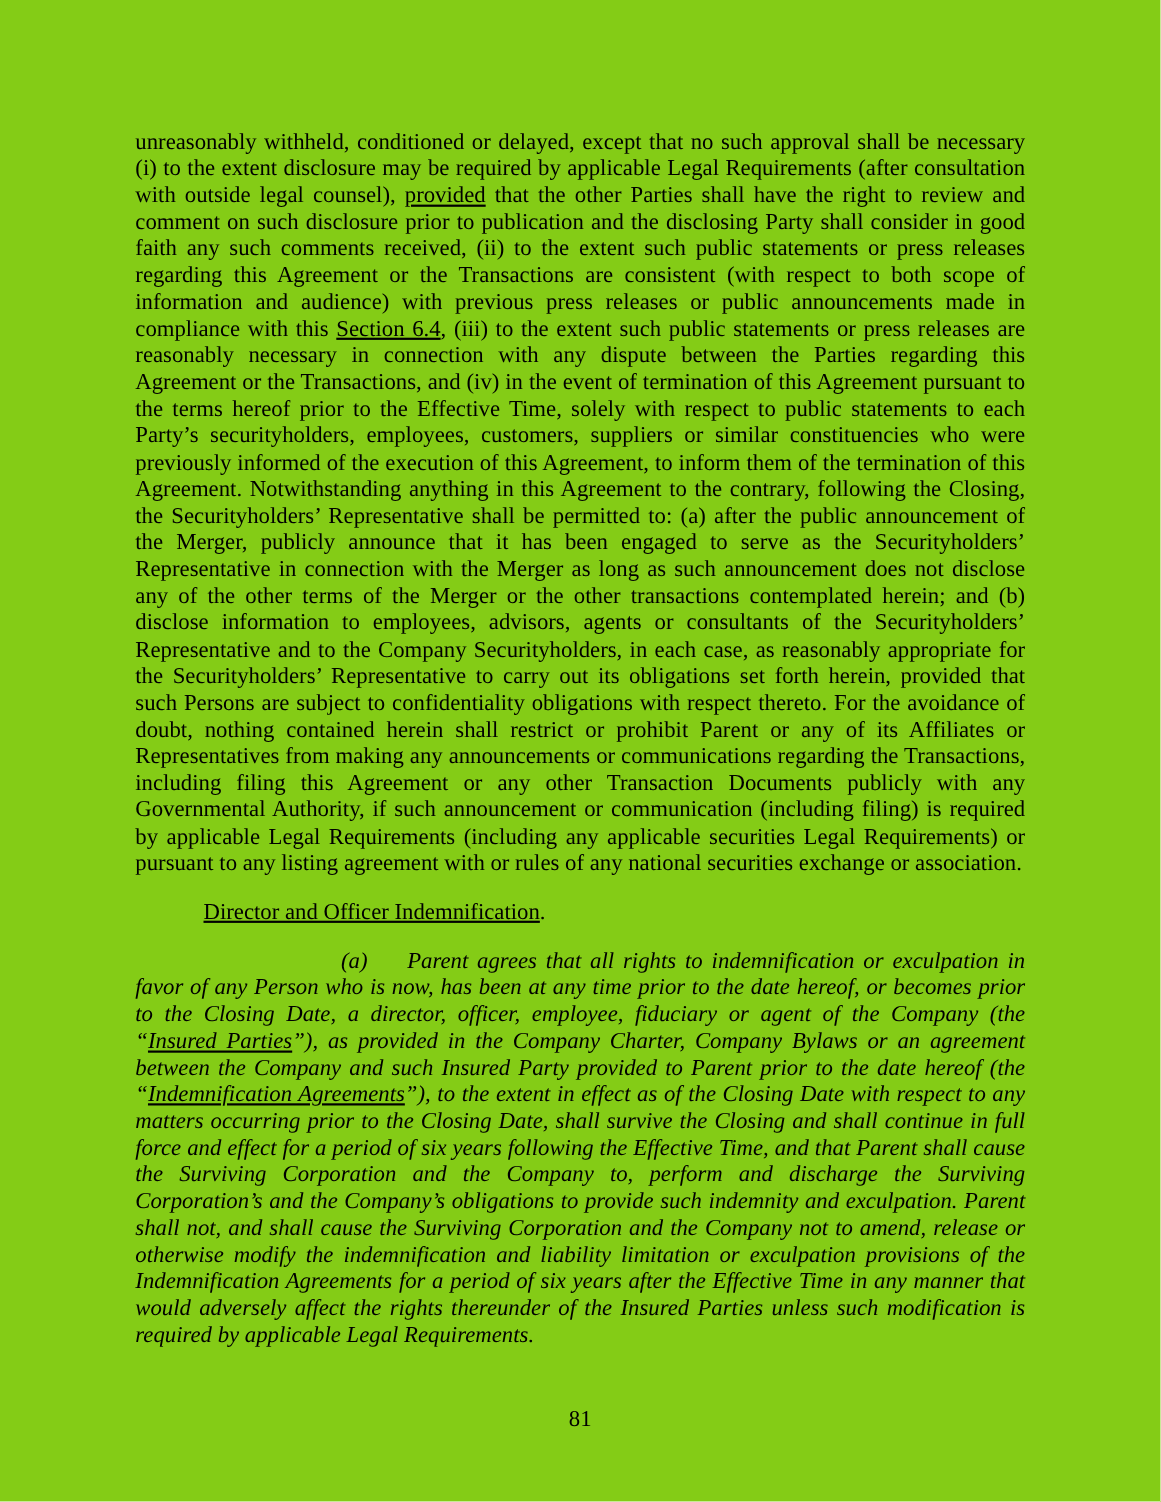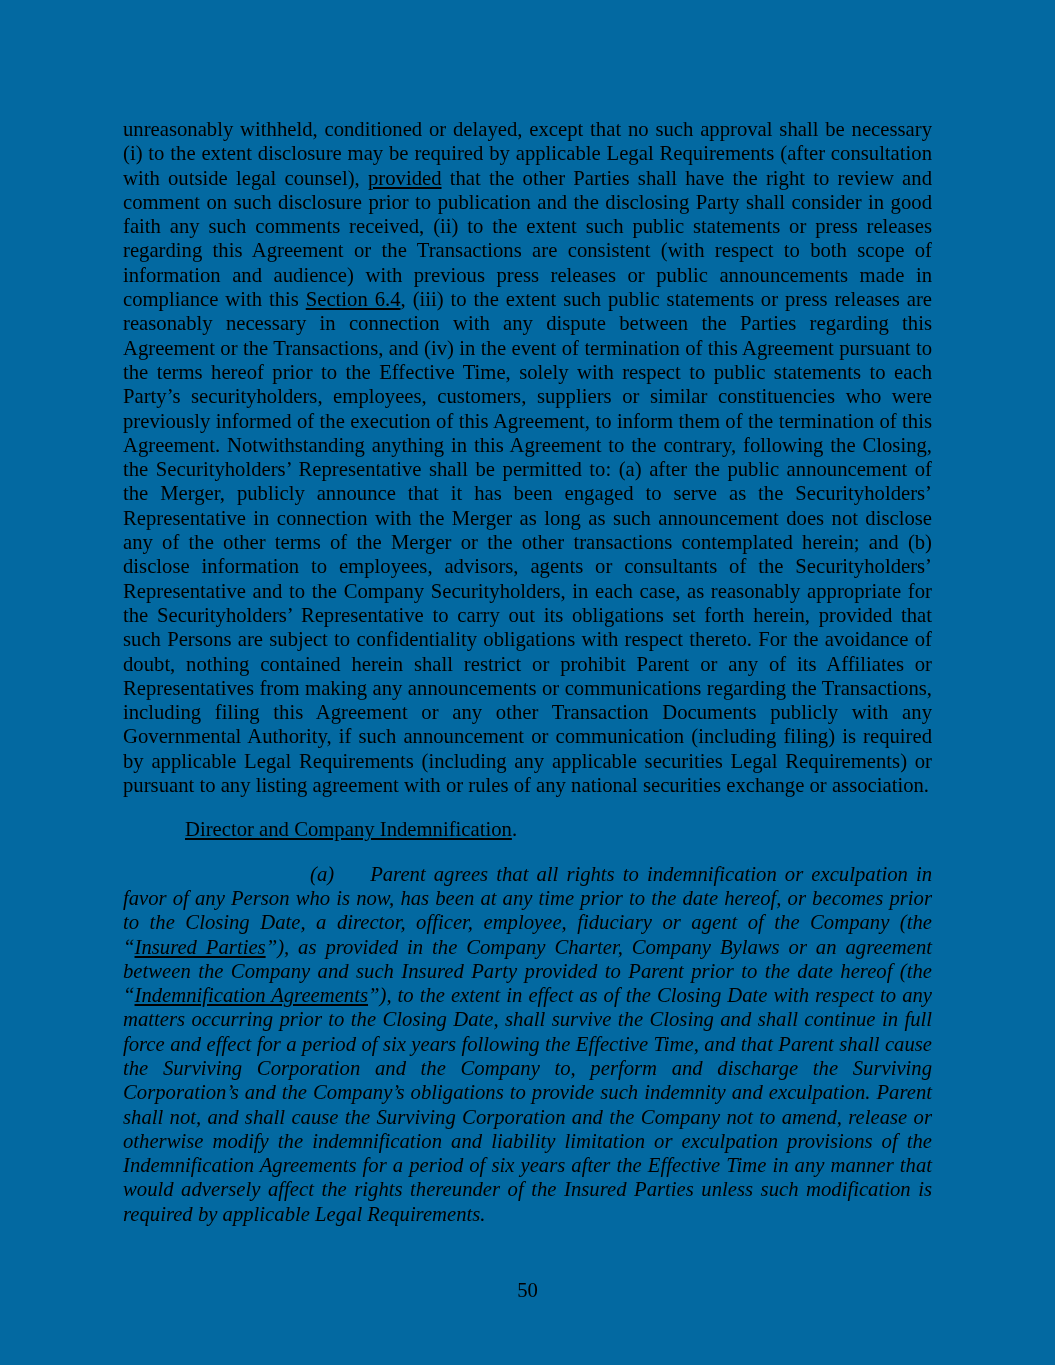--- a/index.html
+++ b/index.html
@@ -4,21 +4,21 @@
 <style>
   html, body {
     margin: 0;
     padding: 0;
     background: #ffffff;
   }
   .page {
     position: relative;
     width: 1055px;
     height: 1365px;
-    background: #0369a1;
+    background: #84cc16;
     color: #000000;
     font-family: "Liberation Serif", "DejaVu Serif", serif;
     font-size: 20.7px;
     line-height: 24.3px;
     overflow: hidden;
   }
   .doc-body {
     position: absolute;
     left: 123px;
     top: 117px;
@@ -54,17 +54,17 @@
     right: 0;
     text-align: center;
   }
 </style>
 </head>
 <body>
 
 <div class="page">
   <div class="doc-body" id="doc-body">
       <p class="para body"><span>unreasonably withheld, conditioned or delayed, except that no such approval shall be necessary (i) to the extent disclosure may be required by applicable Legal Requirements (after consultation with outside legal counsel), </span><span class="u">provided</span><span> that the other Parties shall have the right to review and comment on such disclosure prior to publication and the disclosing Party shall consider in good faith any such comments received, (ii) to the extent such public statements or press releases regarding this Agreement or the Transactions are consistent (with respect to both scope of information and audience) with previous press releases or public announcements made in compliance with this </span><span class="u">Section 6.4</span><span>, (iii) to the extent such public statements or press releases are reasonably necessary in connection with any dispute between the Parties regarding this Agreement or the Transactions, and (iv) in the event of termination of this Agreement pursuant to the terms hereof prior to the Effective Time, solely with respect to public statements to each Party’s securityholders, employees, customers, suppliers or similar constituencies who were previously informed of the execution of this Agreement, to inform them of the termination of this Agreement.  Notwithstanding anything in this Agreement to the contrary, following the Closing, the Securityholders’ Representative shall be permitted to: (a) after the public announcement of the Merger, publicly announce that it has been engaged to serve as the Securityholders’ Representative in connection with the Merger as long as such announcement does not disclose any of the other terms of the Merger or the other transactions contemplated herein; and (b) disclose information to employees, advisors, agents or consultants of the Securityholders’ Representative and to the Company Securityholders, in each case, as reasonably appropriate for the Securityholders’ Representative to carry out its obligations set forth herein, provided that such Persons are subject to confidentiality obligations with respect thereto.  For the avoidance of doubt, nothing contained herein shall restrict or prohibit Parent or any of its Affiliates or Representatives from making any announcements or communications regarding the Transactions, including filing this Agreement or any other Transaction Documents publicly with any Governmental Authority, if such announcement or communication (including filing) is required by applicable Legal Requirements (including any applicable securities Legal Requirements) or pursuant to any listing agreement with or rules of any national securities exchange or association.</span></p>
-      <p class="para heading"><span class="u">Director and Company Indemnification</span><span>.</span></p>
+      <p class="para heading"><span class="u">Director and Officer Indemnification</span><span>.</span></p>
       <p class="para indent-a"><span>(a)</span><span class="tab"></span><span>Parent agrees that all rights to indemnification or exculpation in favor of any Person who is now, has been at any time prior to the date hereof, or becomes prior to the Closing Date, a director, officer, employee, fiduciary or agent of the Company (the “</span><span class="u">Insured Parties</span><span>”), as provided in the Company Charter, Company Bylaws or an agreement between the Company and such Insured Party provided to Parent prior to the date hereof (the “</span><span class="u">Indemnification Agreements</span><span>”), to the extent in effect as of the Closing Date with respect to any matters occurring prior to the Closing Date, shall survive the Closing and shall continue in full force and effect for a period of six years following the Effective Time, and that Parent shall cause the Surviving Corporation and the Company to, perform and discharge the Surviving Corporation’s and the Company’s obligations to provide such indemnity and exculpation.  Parent shall not, and shall cause the Surviving Corporation and the Company not to amend, release or otherwise modify the indemnification and liability limitation or exculpation provisions of the Indemnification Agreements for a period of six years after the Effective Time in any manner that would adversely affect the rights thereunder of the Insured Parties unless such modification is required by applicable Legal Requirements.</span></p>
     </div>
-  <div class="page-number">50</div>
+  <div class="page-number">81</div>
 </div>
 
 </body></html>

